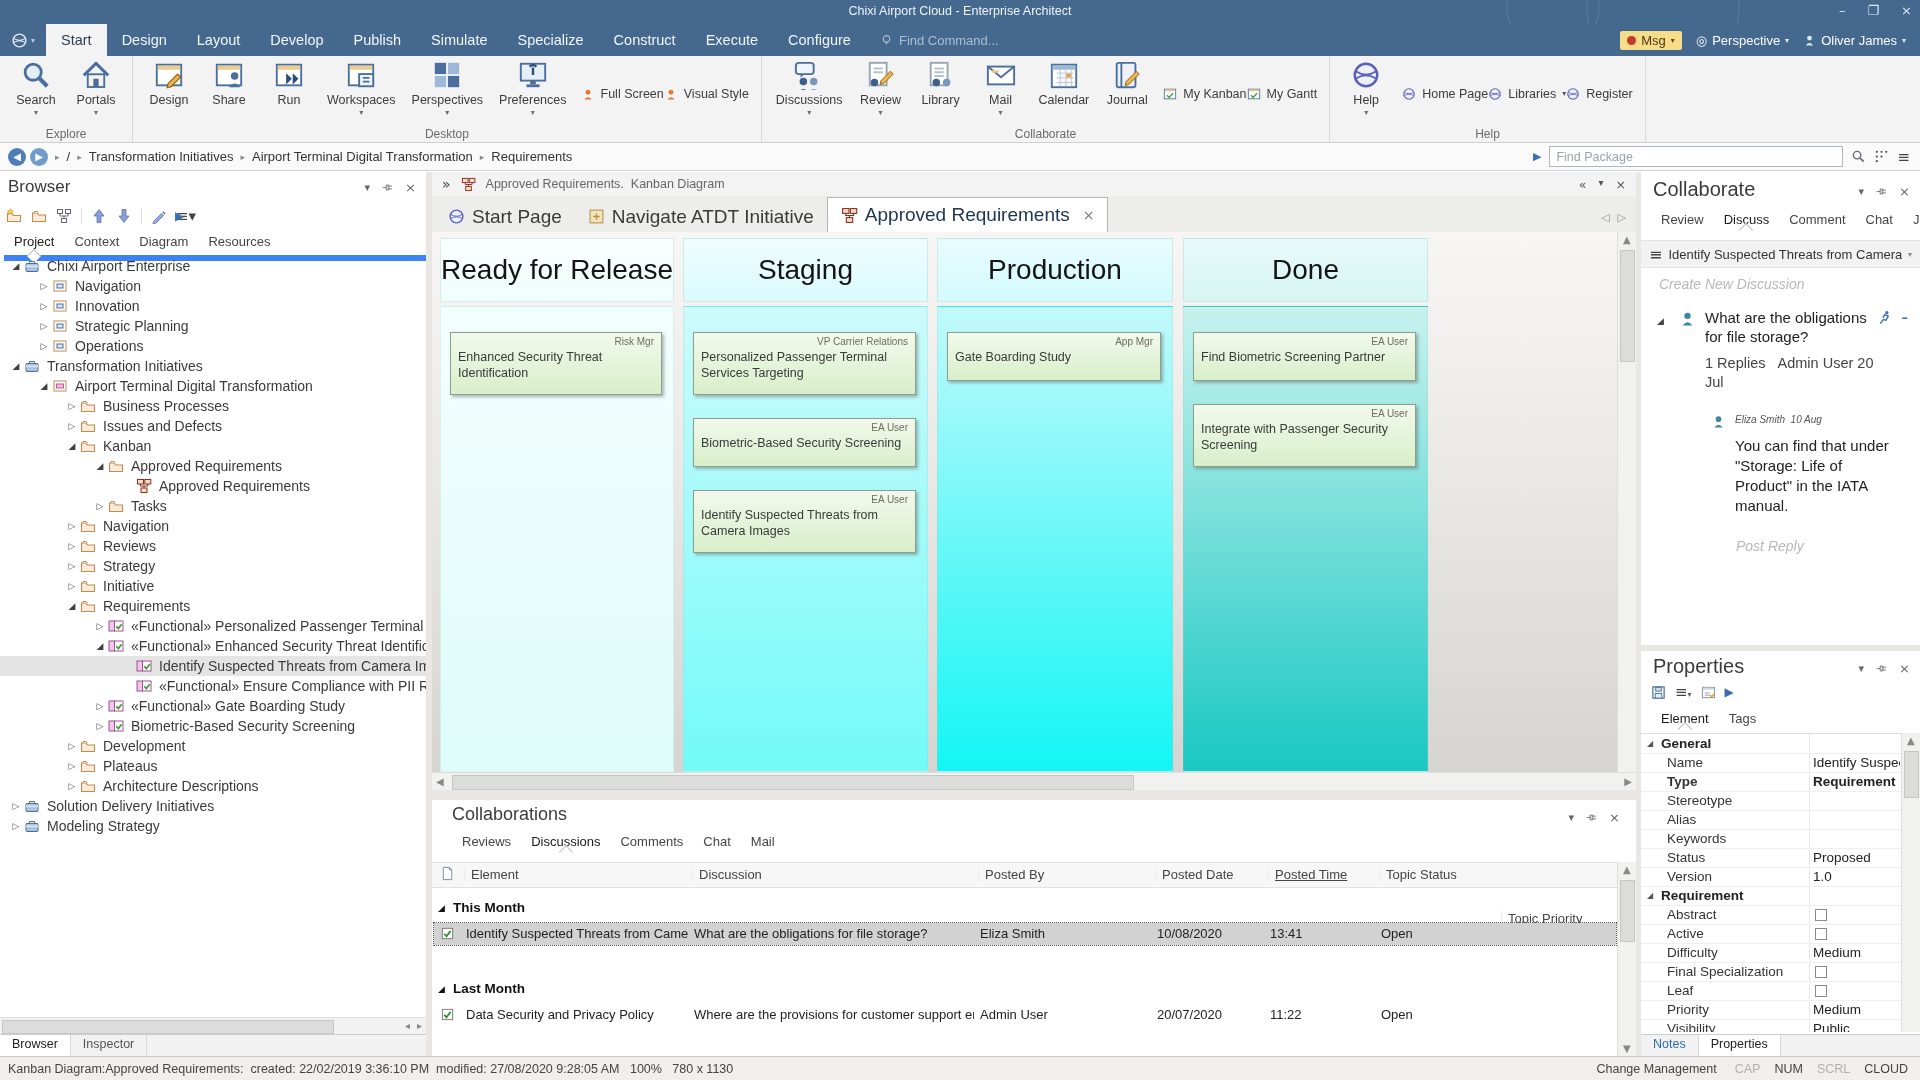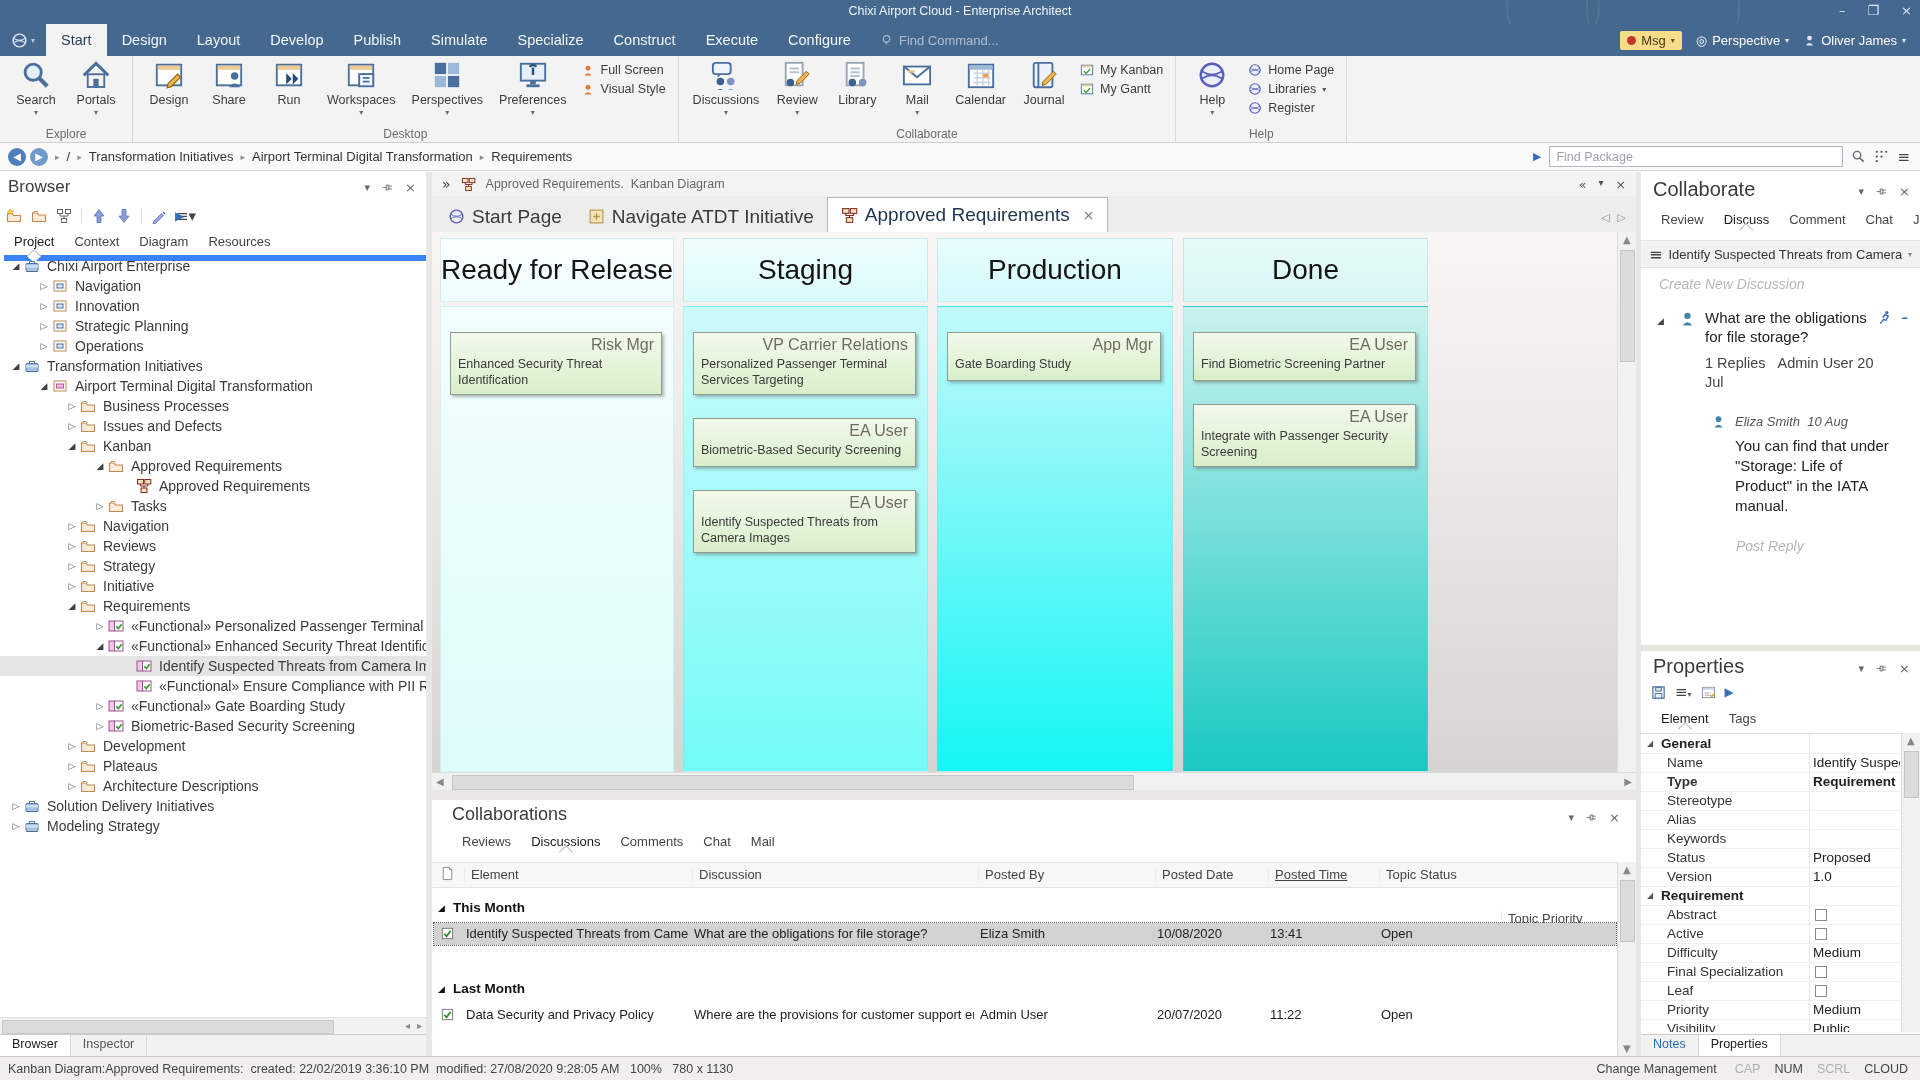--- a/index.html
+++ b/index.html
@@ -28,21 +28,21 @@
   .dd{font-size:8px;color:inherit;opacity:.85}
   
   #ribbonbody{position:absolute;left:0;top:56px;width:1920px;height:86px;background:#f3f3f3;border-bottom:1px solid #cfcfcf}
   #rgroups{display:flex;height:100%}
   .rgroup{position:relative;border-right:1px solid #dadada;padding:3px 6px 14px 6px;display:flex}
   .rglabel{position:absolute;left:0;right:0;bottom:1px;text-align:center;font-size:12px;color:#6b6b6b}
   .rbig{display:flex}
   .rbtn{display:flex;flex-direction:column;align-items:center;padding:1px 8px;min-width:44px}
   .rbtn .lbl{font-size:12.5px;color:#3c3c3c;margin-top:3px;white-space:nowrap}
   .rbtn .dd{margin-top:1px;font-size:8px;color:#555}
-  .rstack{display:flex;flex-direction:column;justify-content:flex-start;padding:4px 6px;gap:5px}
+  .rstack{display:flex;flex-direction:row;justify-content:flex-start;padding:4px 6px;}
   .rsitem{display:flex;align-items:center;gap:6px;font-size:12.5px;color:#3c3c3c;white-space:nowrap}
   
   #crumbbar{position:absolute;left:0;top:143px;width:1920px;height:28px;background:#fafafa;border-bottom:1px solid #d3d3d3;display:flex;align-items:center;padding-left:8px;box-sizing:border-box}
   .navcirc{width:18px;height:18px;border-radius:50%;color:#fff;font-size:10px;display:flex;align-items:center;justify-content:center;margin-right:4px}
   .crumb{font-size:13px;color:#333;margin:0 4px;white-space:nowrap}
   .csep{font-size:9px;color:#8a8a8a;margin:0 3px}
   #crumbRight{margin-left:auto;display:flex;align-items:center;gap:8px;padding-right:10px}
   #findpkg{width:280px;height:19px;border:1px solid #aeb6bf;background:#fff;font-size:12.5px;padding:0 6px;color:#444;font-family:"Liberation Sans",sans-serif}
   #findpkg::placeholder{color:#9aa2ab}
   
@@ -87,21 +87,21 @@
   .mtab .tclose{font-size:14px;color:#777;margin-left:6px}
   #tsarrows{margin-left:auto;display:flex;gap:8px;color:#888;font-size:11px;padding:0 10px 8px 0}
   #canvas{position:absolute;left:0;top:60px;width:100%;height:540px;overflow:hidden;
           background:linear-gradient(180deg,#f7f6f4 0%,#eceae7 40%,#d6d4d0 100%)}
   .kcol{position:absolute;top:6px;height:534px}
   .khead{position:absolute;left:0;right:0;top:0;height:62px;display:flex;align-items:center;justify-content:center;
          font-size:28px;color:#141414;border:1px solid rgba(160,200,200,.35)}
   .kbody{position:absolute;left:0;right:0;top:68px;bottom:0;border:1px solid rgba(160,200,200,.25)}
   .kcard{position:absolute;left:9px;right:11px;border:1px solid #8e9e8e;box-shadow:2px 2px 3px rgba(90,90,90,.45);
          padding:3px 7px;box-sizing:border-box;overflow:hidden}
-  .kowner{text-align:right;font-size:16px;color:#6e6e5c}
+  .kowner{text-align:right;font-size:10px;color:#6e6e5c}
   .kname{font-size:12.5px;color:#3a3a3a;margin-top:2px;line-height:1.3}
   #vscroll{position:absolute;right:0;top:0;bottom:0;width:18px;background:#f1f1f0;border-left:1px solid #dddddb}
   #hscroll{position:absolute;left:0;top:600px;width:100%;height:18px;background:#f1f1f0;border-top:1px solid #dddddb}
   .scarr{position:absolute;color:#888;font-size:10px}
   .sthumb{position:absolute;background:#dcdcda;border:1px solid #c6c6c4}
   #csplit{position:absolute;left:0;top:618px;width:100%;height:10px;background:#e9e7e3}
   
   #collabs{position:absolute;left:0;top:628px;width:100%;height:256px;background:#fff;overflow:hidden}
   #cbTitle{position:absolute;left:20px;top:4px;font-size:18px;color:#3c3c3c}
   #cbIcons{right:16px;top:10px}
@@ -124,21 +124,21 @@
   .ghost{color:#b7b7b7;font-style:italic;font-size:14px}
   #clCreate{position:absolute;left:18px;top:104px}
   #thread{position:absolute;left:0;top:136px;width:100%}
   #thExp{position:absolute;left:16px;top:8px;font-size:9px;color:#444}
   #thAvatar{position:absolute;left:38px;top:2px}
   #thTitle{position:absolute;left:64px;top:0;width:168px;font-size:15px;color:#222;line-height:1.28}
   #thIcons{position:absolute;right:12px;top:2px;display:flex;gap:10px;align-items:center}
   #thMeta{position:absolute;left:64px;top:46px;width:182px;font-size:14.5px;color:#444;line-height:1.3}
   #reply{position:absolute;left:0;top:240px;width:100%}
   #rpAvatar{position:absolute;left:70px;top:2px}
-  #rpAuthor{position:absolute;left:94px;top:2px;font-size:13px;font-style:italic;color:#555;white-space:nowrap}
+  #rpAuthor{position:absolute;left:94px;top:2px;font-size:10px;font-style:italic;color:#555;white-space:nowrap}
   #rpBody{position:absolute;left:94px;top:24px;width:154px;font-size:15px;color:#222;line-height:1.33}
   #clPost{position:absolute;left:95px;top:366px}
   #rsplit{position:absolute;left:0;top:473px;width:279px;height:6px;background:#e8e6e3}
   
   #propsPanel{position:absolute;left:0;top:479px;width:279px;height:405px;background:#fff;overflow:hidden}
   #prTitle{position:absolute;left:12px;top:4px;font-size:20px;color:#3a3a3a}
   #prIcons{right:10px;top:10px}
   #prToolbar{position:absolute;left:10px;top:32px;display:flex;align-items:center;gap:9px}
   #prTabs{position:absolute;left:10px;top:58px}
   #prGrid{position:absolute;left:0;top:82px;right:18px;bottom:24px;border-top:1px solid #ddd;overflow:hidden}

